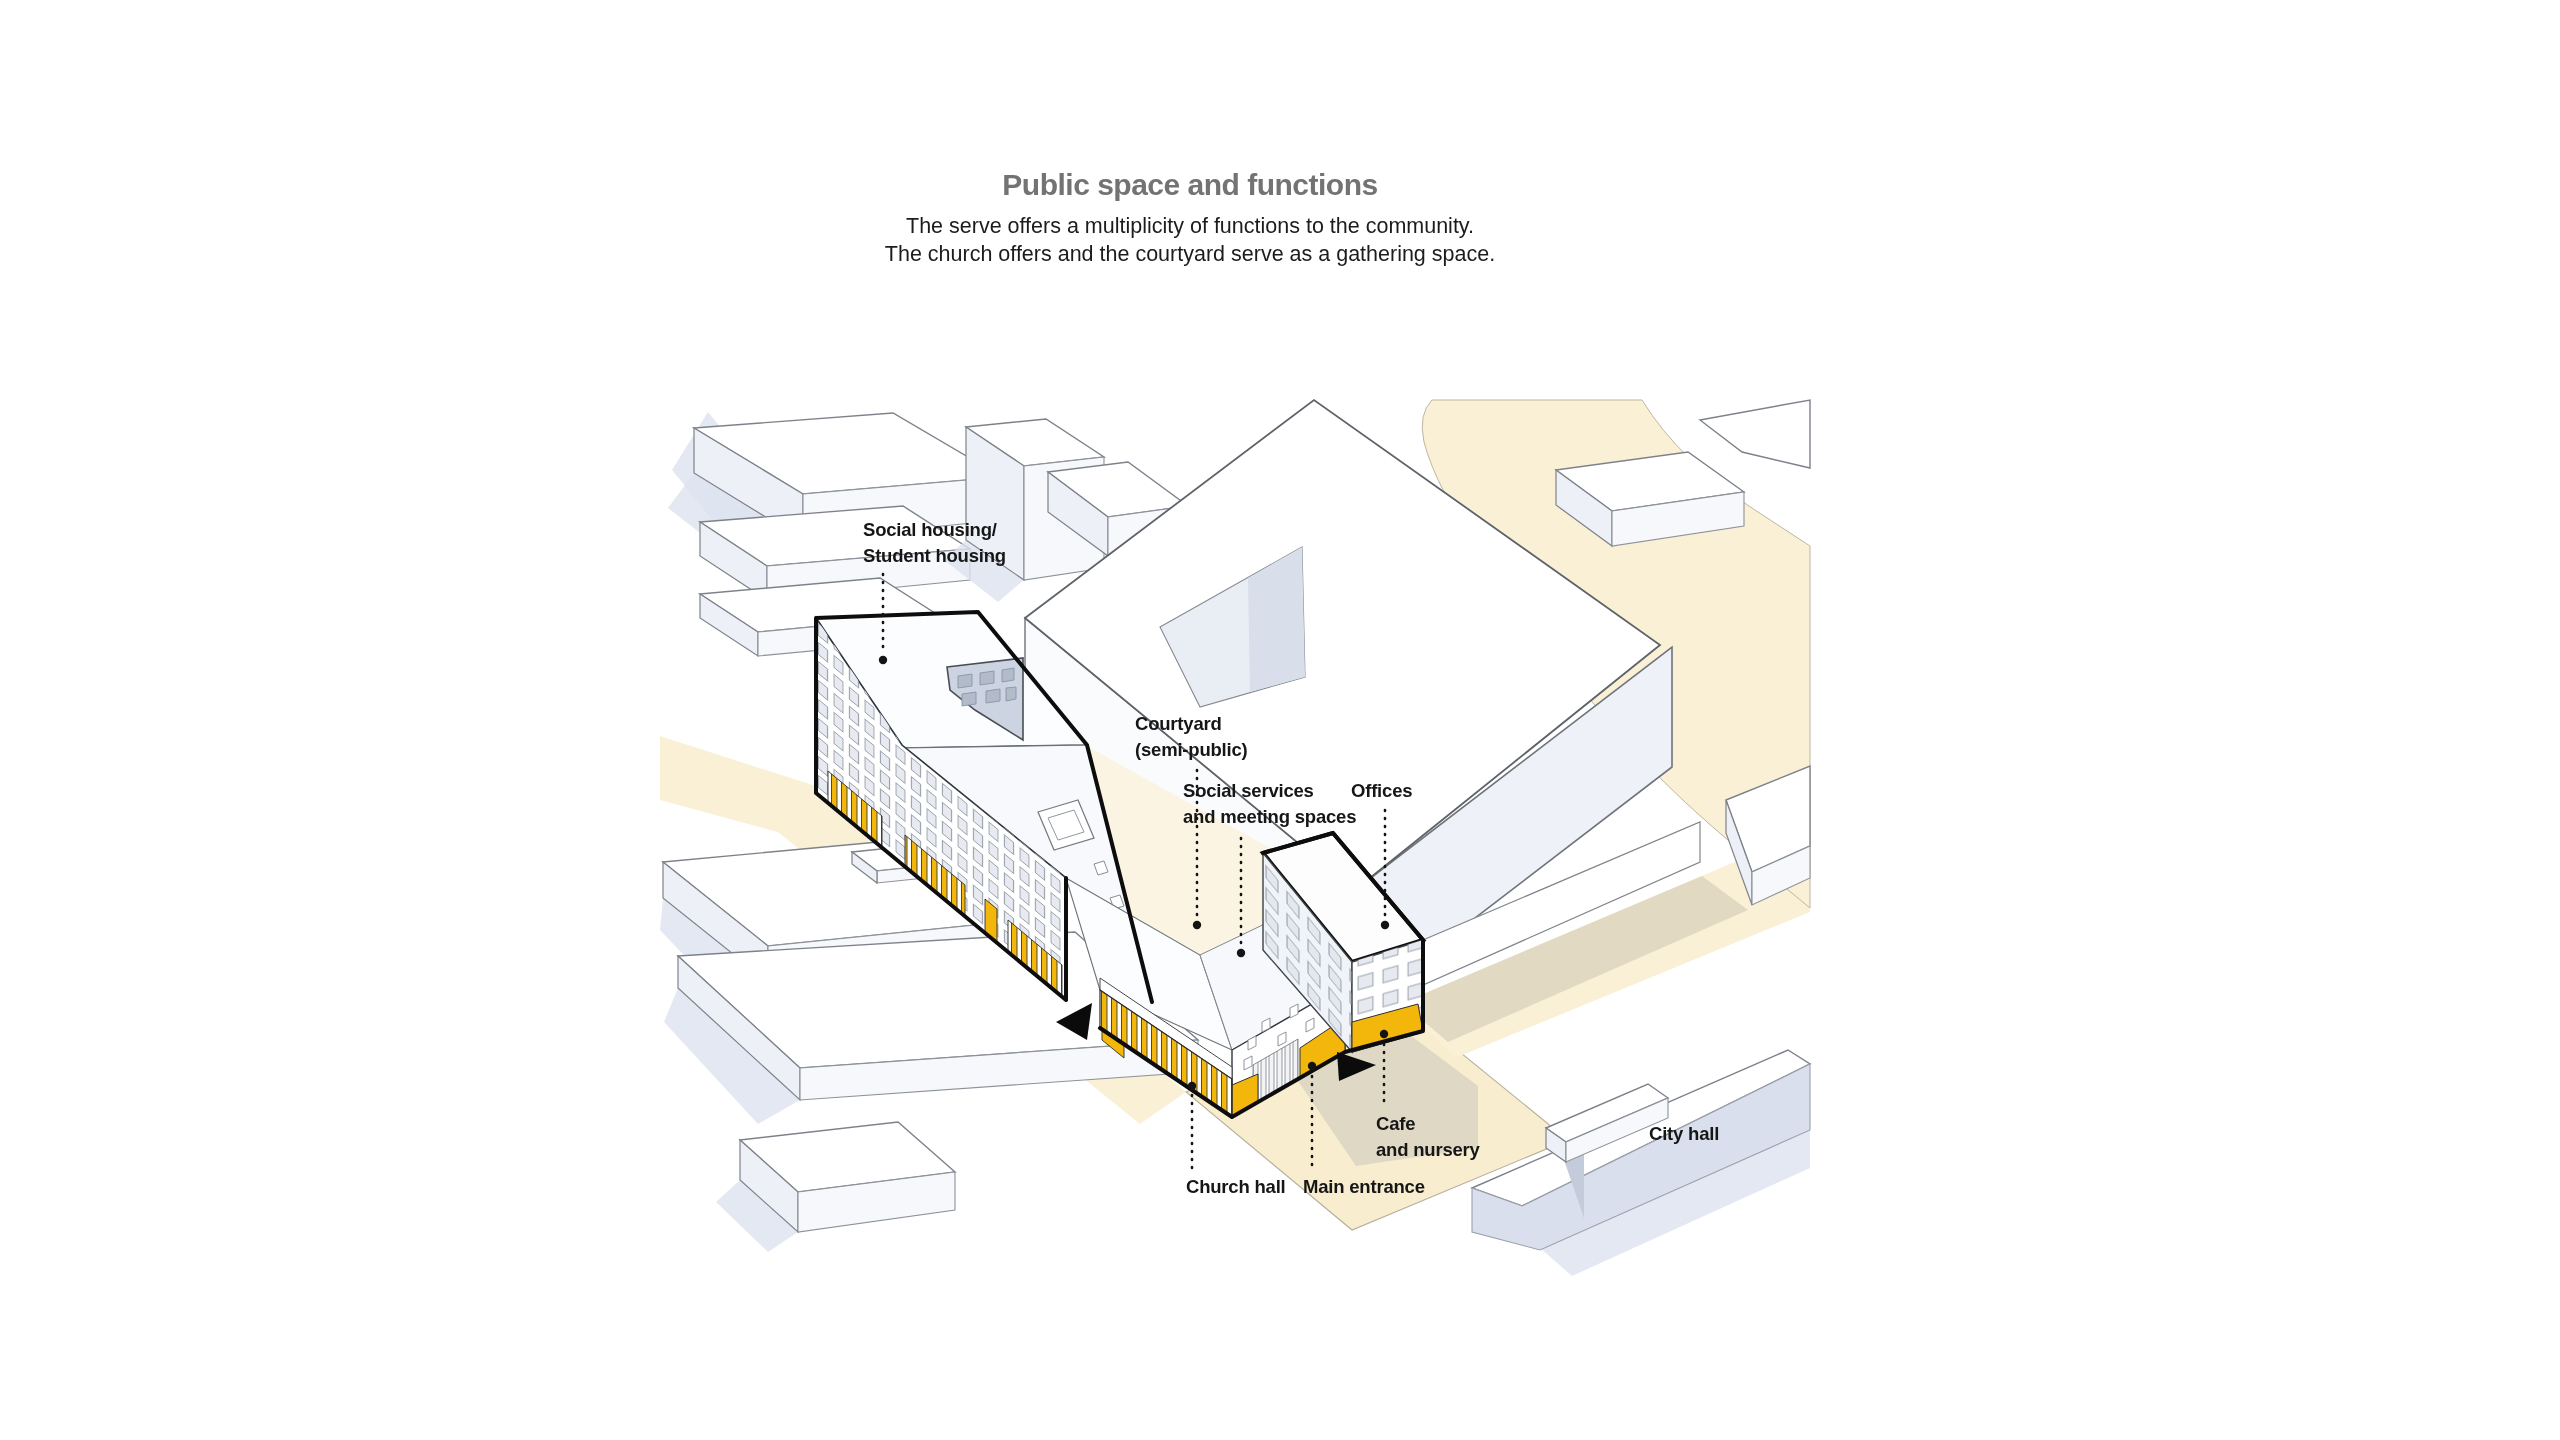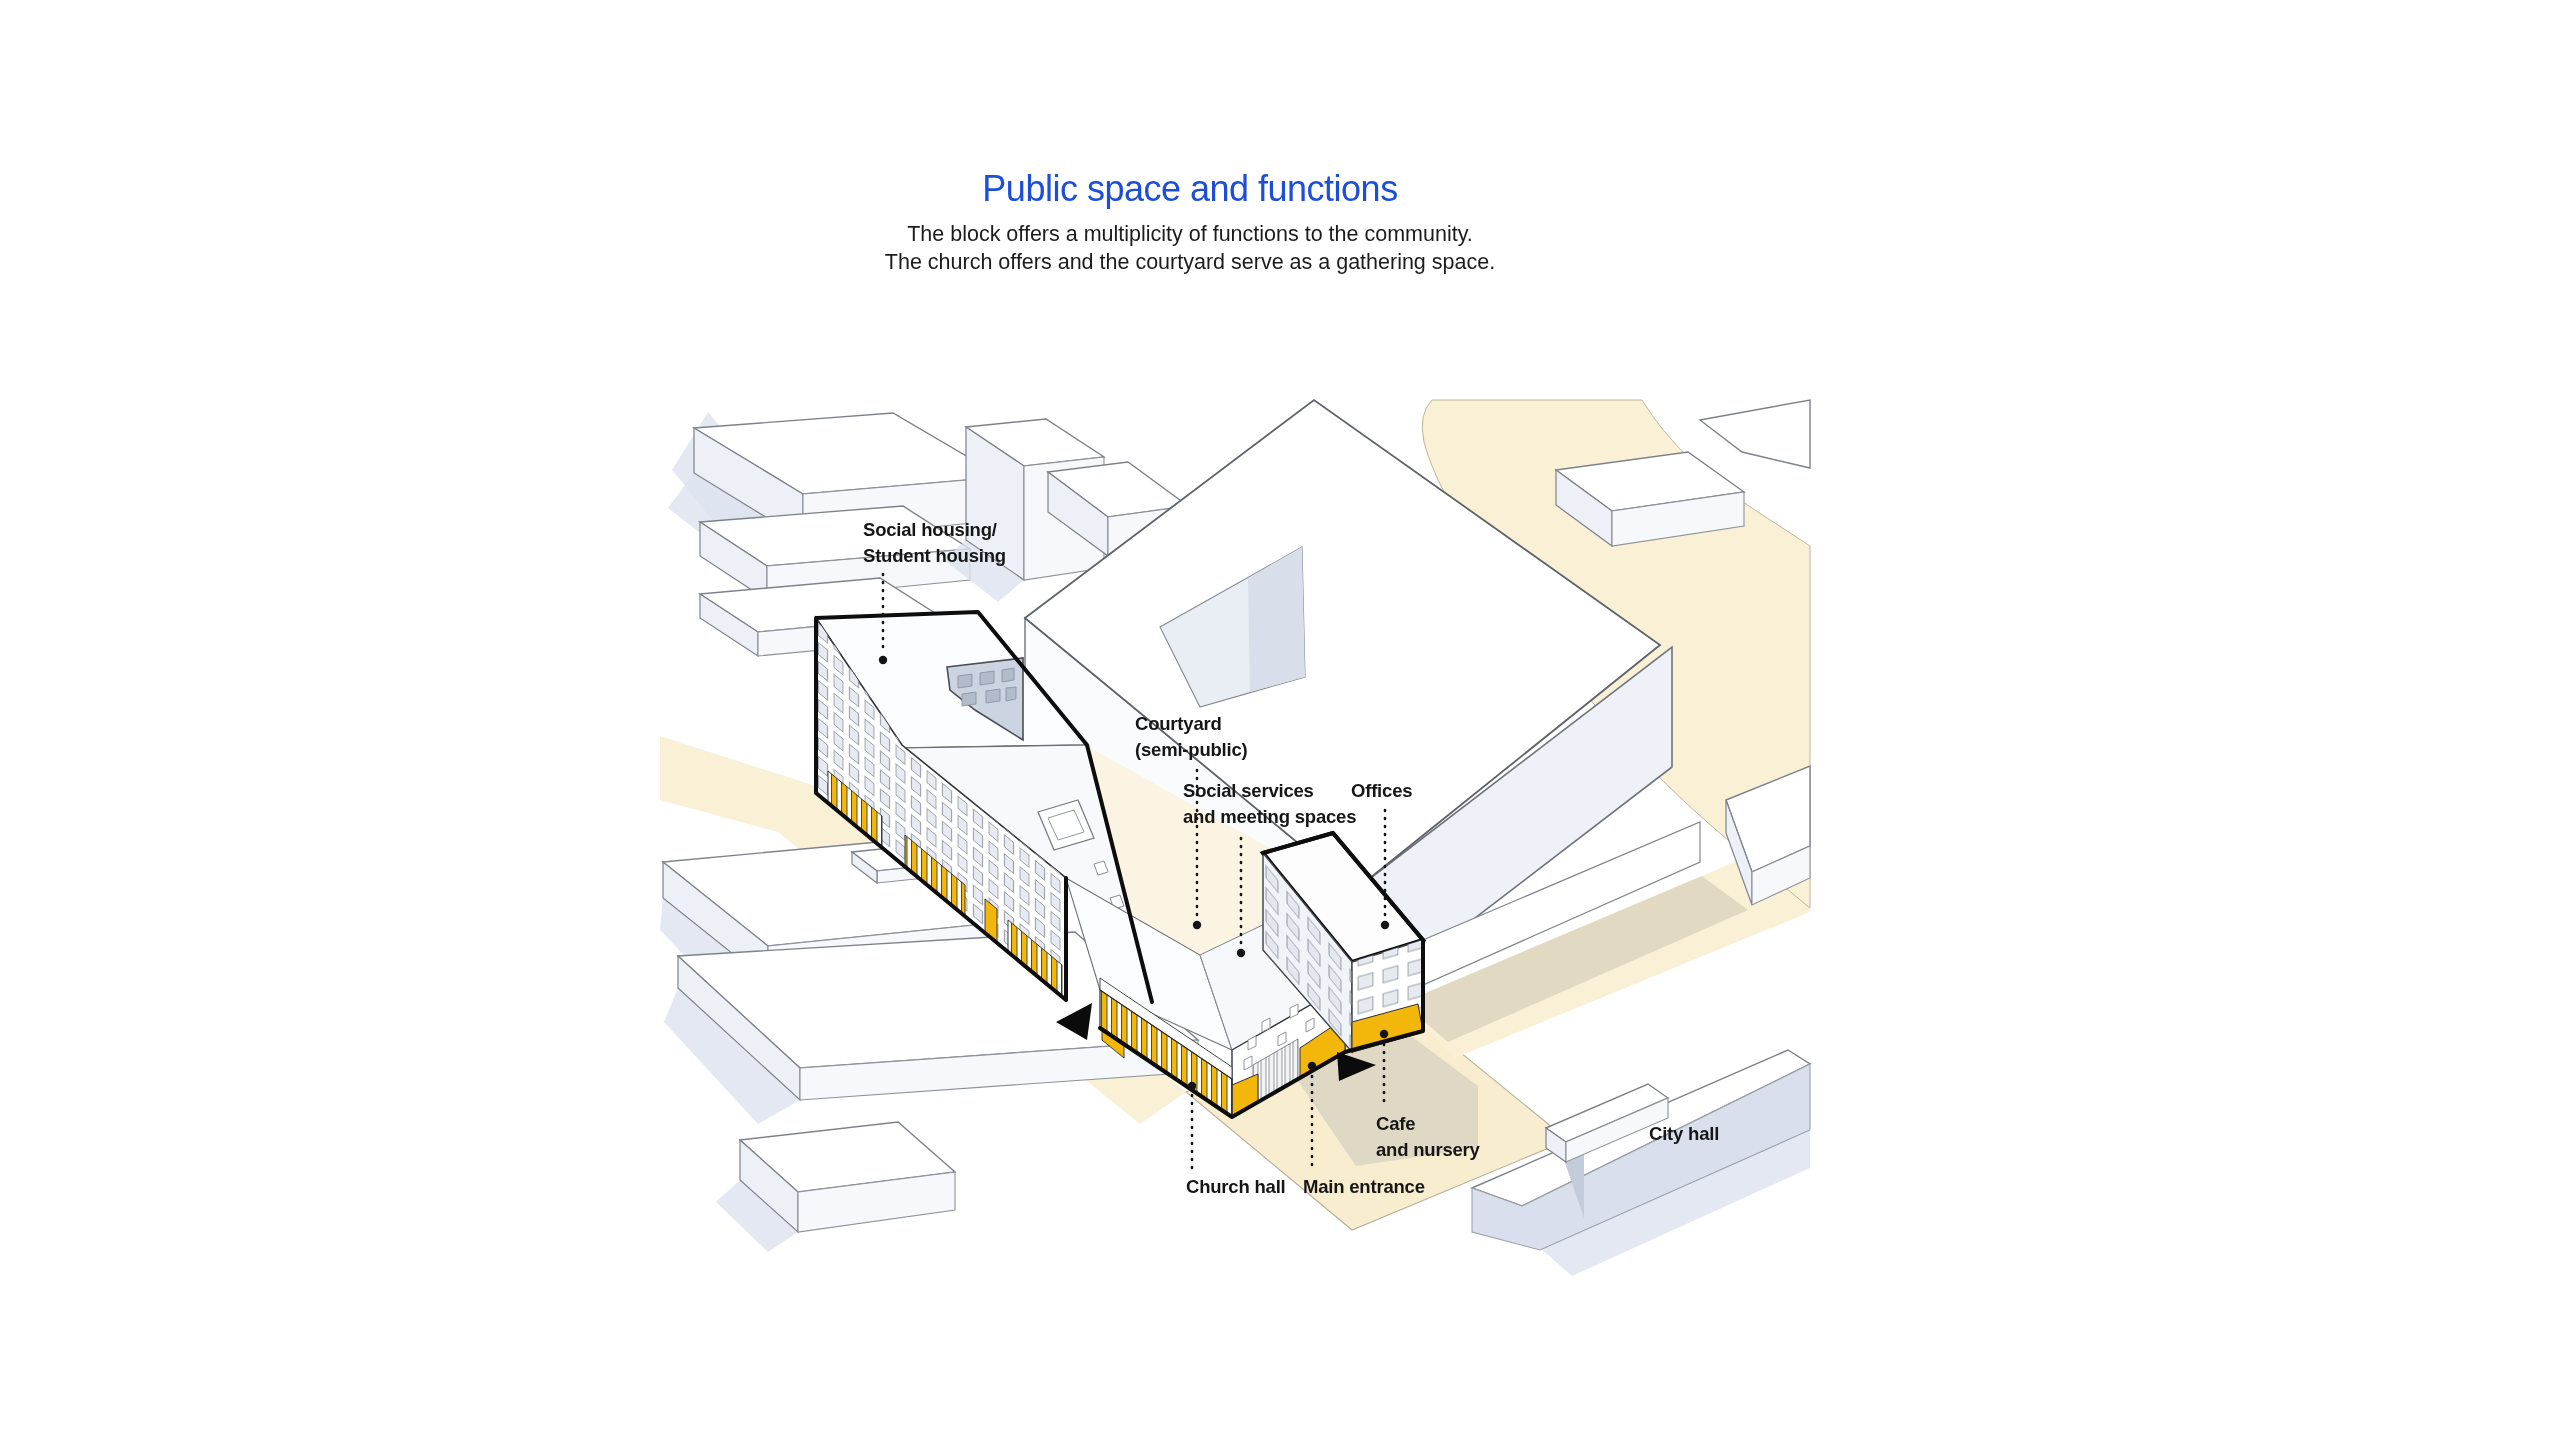--- a/index.html
+++ b/index.html
@@ -1,37 +1,37 @@
 <!DOCTYPE html>
 <html><head>
 <meta charset="utf-8">
 <style>
   html,body{margin:0;padding:0;background:#ffffff;}
   .page{position:relative;width:2560px;height:1440px;background:#ffffff;overflow:hidden;
         font-family:"Liberation Sans",sans-serif;}
   .header{position:absolute;left:590px;top:168px;width:1200px;text-align:center;color:#111;}
-  .header h1{margin:0 0 10px 0;font-size:36px;font-weight:normal;letter-spacing:-0.5px;color:#1d4ed8;}
+  .header h1{margin:0 0 10px 0;font-size:30px;font-weight:bold;letter-spacing:-0.5px;color:#737373;}
   .header p{margin:0;font-size:21.5px;line-height:28px;color:#1c1c1c;}
   svg{position:absolute;left:0;top:0;}
   svg text{font-family:"Liberation Sans",sans-serif;font-weight:bold;font-size:18.5px;fill:#161616;letter-spacing:-0.2px;}
   .ctx{fill:#ffffff;stroke:#7d828a;stroke-width:1.4;}
   .ctxSW{fill:#edf0f6;stroke:#7d828a;stroke-width:1.2;}
   .ctxSE{fill:#f6f8fb;stroke:#8d929a;stroke-width:1.1;}
   .shadow{fill:#dce2ef;opacity:0.8;stroke:none;}
   .thick{fill:none;stroke:#0d0d0d;stroke-width:4;stroke-linejoin:round;stroke-linecap:round;}
   .dotline{fill:none;stroke:#141414;stroke-width:2.6;stroke-dasharray:1 7;stroke-linecap:round;}
 </style>
 </head>
 <body>
 
 <div class="page">
 
   <div class="header">
     <h1>Public space and functions</h1>
-    <p>The block offers a multiplicity of functions to the community.</p>
+    <p>The serve offers a multiplicity of functions to the community.</p>
     <p>The church offers and the courtyard serve as a gathering space.</p>
   </div>
 
   <svg width="2560" height="1440" viewBox="0 0 2560 1440">
     <defs>
       <pattern id="winL" width="15.5" height="19" patternUnits="userSpaceOnUse" patternTransform="matrix(1,0.83,0,1,816,618)">
         <rect x="2.5" y="3.5" width="9" height="12" fill="#e7eaf0" stroke="#9aa1ab" stroke-width="1"></rect>
       </pattern>
       <pattern id="winS" width="21" height="22" patternUnits="userSpaceOnUse" patternTransform="matrix(1,1.23,0,1,1263,858)">
         <rect x="3" y="4" width="12" height="12" fill="#e3e7ee" stroke="#959ca6" stroke-width="1"></rect>

